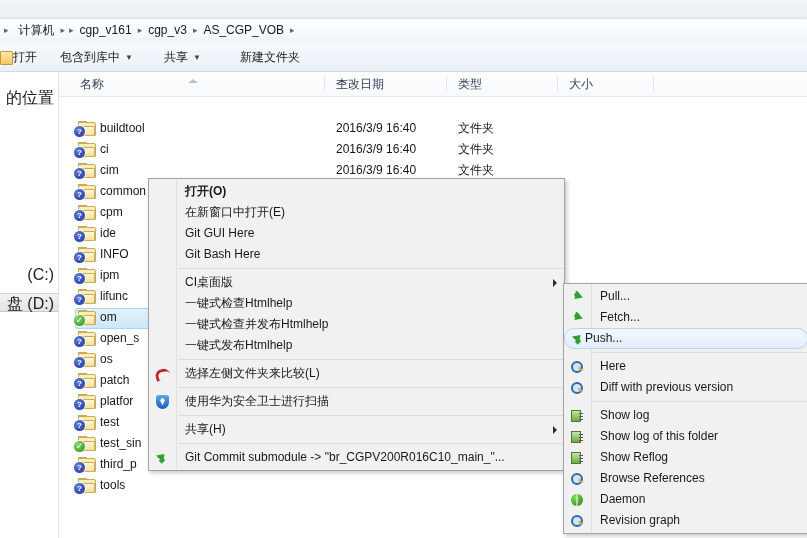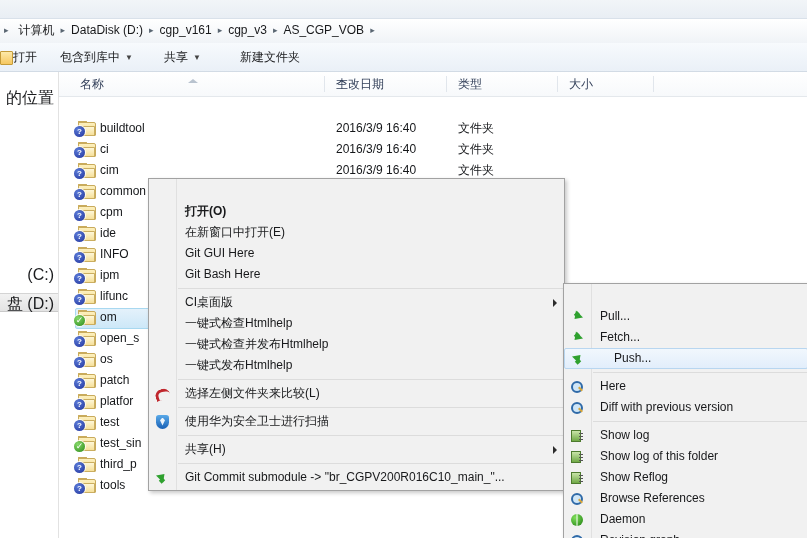--- a/index.html
+++ b/index.html
@@ -74,26 +74,26 @@
     font-size:8px;line-height:11px;text-align:center;color:#fff;font-weight:bold;
     box-shadow:0 0 0 1px rgba(255,255,255,.85);}
   .ovl.q{background:radial-gradient(circle at 35% 30%,#5a7bd8,#22349c);}
   .ovl.c{background:radial-gradient(circle at 35% 30%,#86d96a,#2c8a19);font-size:9px;}
 
   
   .menu{position:absolute;background:#f1f1f1;border:1px solid #a2a2a2;
     box-shadow:2px 2px 4px rgba(0,0,0,.22);}
   .menu .gutter{position:absolute;left:0;top:0;bottom:0;width:27px;background:#f1f1f1;}
   .menu .gutterline{position:absolute;left:27px;top:0;bottom:0;width:1px;background:#e0e0e0;}
-  .menu .inner{position:relative;padding:2px 0;margin-top:20px;}
+  .menu .inner{position:relative;padding:2px 0;}
   .mi{position:relative;height:21px;line-height:21px;padding-left:36px;padding-right:22px;
     font-size:12px;color:#18191b;white-space:nowrap;box-sizing:border-box;}
   .mi.bold{font-weight:bold;}
   .mi.hl{background:linear-gradient(to bottom,#f1f7fd,#e2eefb);
-    border:1px solid #b8d6f0;border-radius:2px;padding-left:49px;height:21px;line-height:19px;}
+    border:1px solid #b8d6f0;border-radius:10px;padding-left:20px;height:21px;line-height:19px;}
   .msep{height:1px;margin:3px 0 3px 29px;background:#dcdcdc;}
   .arrow{position:absolute;right:7px;top:50%;margin-top:-4px;width:0;height:0;
     border-top:4px solid transparent;border-bottom:4px solid transparent;border-left:4px solid #2c2c2c;}
   .mi-ico{position:absolute;left:5px;top:50%;margin-top:-8px;width:16px;height:16px;}
 
   
   .ic-undo{position:absolute;left:1px;top:3px;width:14px;height:10px;}
   .ic-undo:before{content:"";position:absolute;left:0;top:0;width:12px;height:8px;
     border:3px solid #c0272d;border-bottom:none;border-right:none;border-radius:7px 7px 0 0;
     transform:rotate(-18deg);}
@@ -146,21 +146,20 @@
 
 <div id="screen">
 
   <div class="chrome-top"></div>
 
   <div class="addrbar"></div>
   <div class="crumbs" id="crumbs">
       <span class="sep">▸</span>
       <span class="crumb first">计算机</span>
       <span class="sep">▸</span>
-      <span class="crumb">DataDisk (D:)</span>
       <span class="sep">▸</span>
       <span class="crumb">cgp_v161</span>
       <span class="sep">▸</span>
       <span class="crumb">cgp_v3</span>
       <span class="sep">▸</span>
       <span class="crumb">AS_CGP_VOB</span>
       <span class="sep">▸</span>
     </div>
 
   <div class="toolbar"></div>

